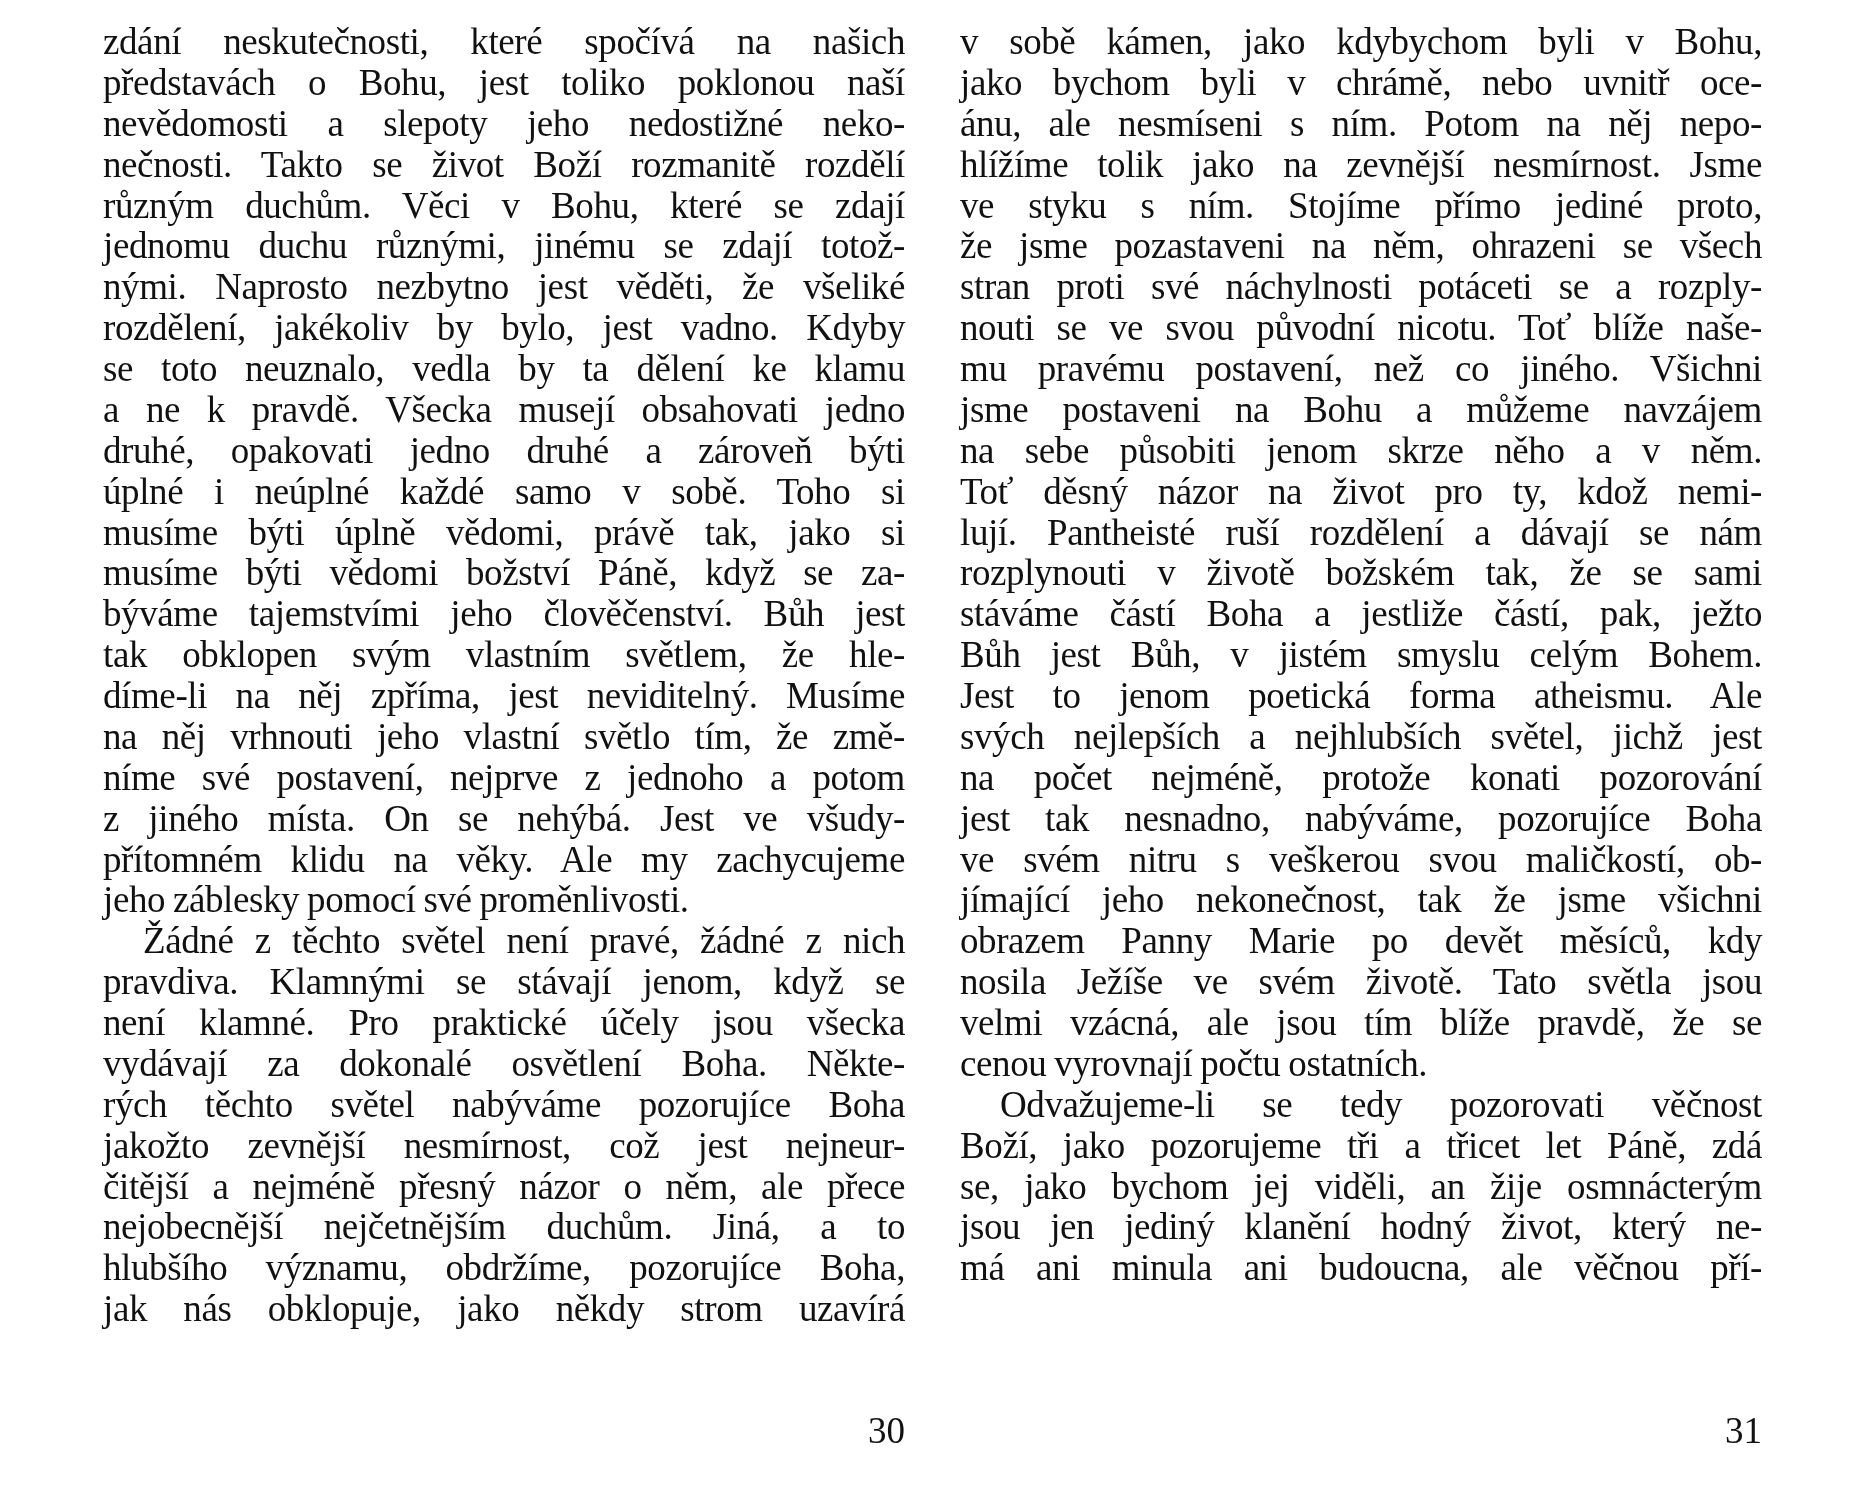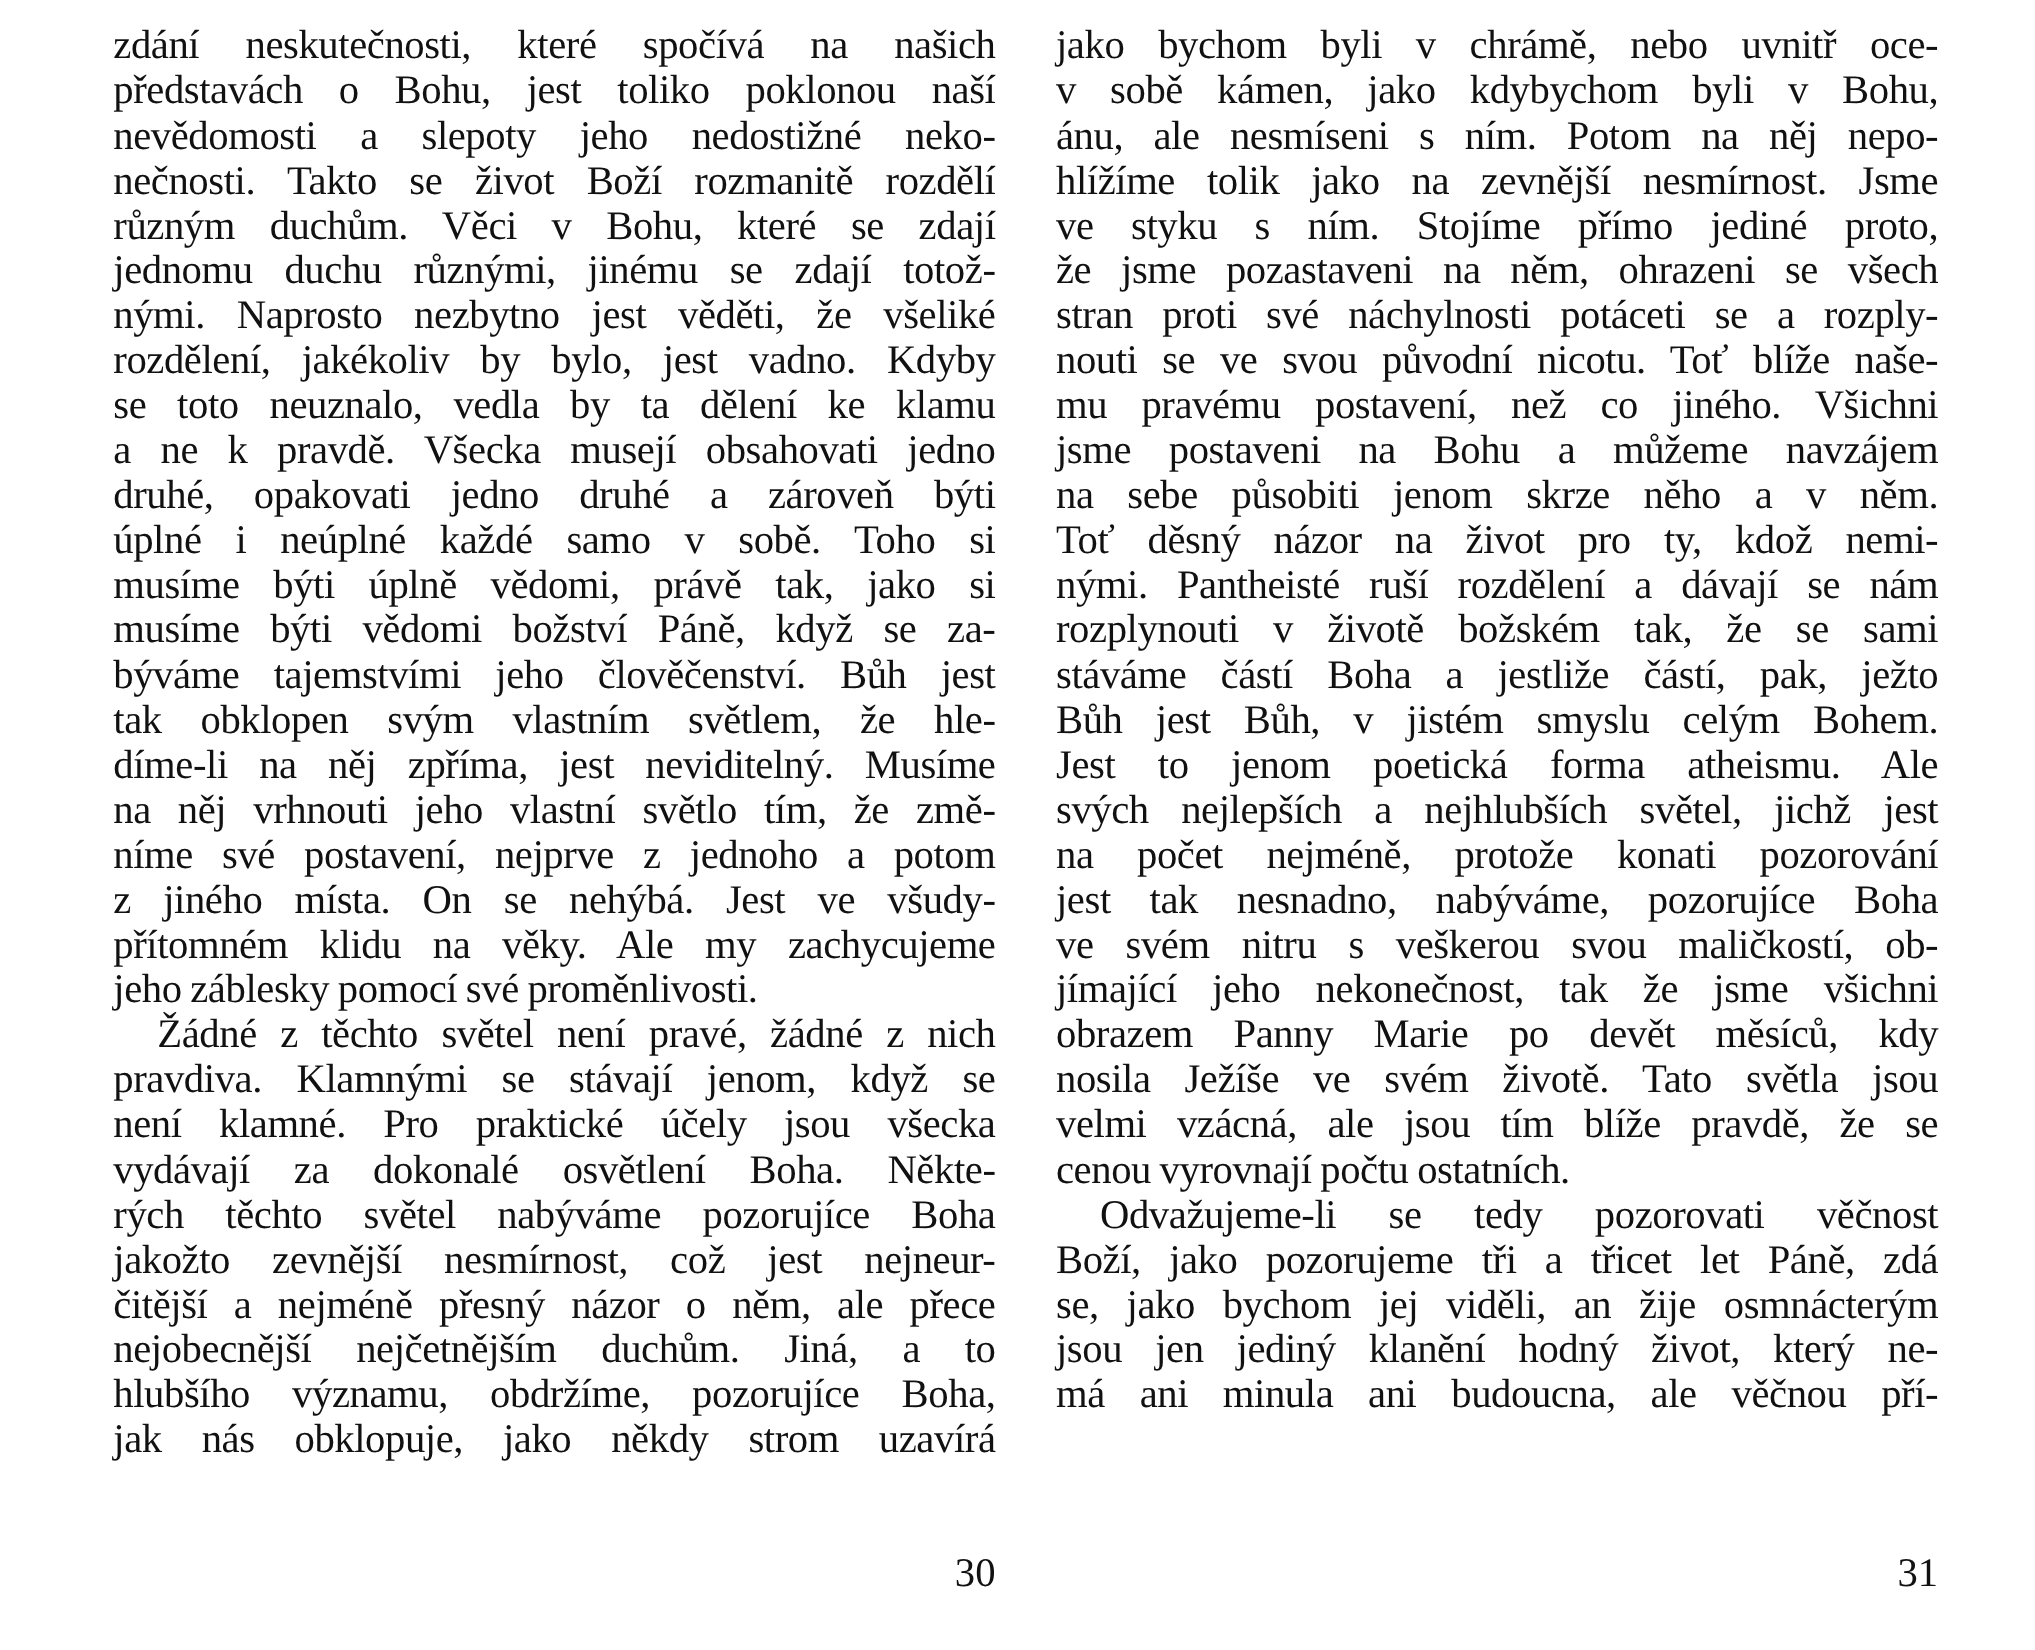--- a/index.html
+++ b/index.html
@@ -91,33 +91,33 @@
       <span class="line" style="height: 40.875px; line-height: 40.875px;">čitější a nejméně přesný názor o něm, ale přece</span>
       <span class="line" style="height: 40.875px; line-height: 40.875px;">nejobecnější nejčetnějším duchům. Jiná, a to</span>
       <span class="line" style="height: 40.875px; line-height: 40.875px;">hlubšího významu, obdržíme, pozorujíce Boha,</span>
       <span class="line" style="height: 40.875px; line-height: 40.875px;">jak nás obklopuje, jako někdy strom uzavírá</span>
     </div>
   <div class="page-number">30</div>
 </div>
 
 <div class="page right">
   <div class="column" id="col-1">
+      <span class="line" style="height: 40.875px; line-height: 40.875px;">v sobě kámen, jako kdybychom byli v Bohu,</span>
       <span class="line" style="height: 40.875px; line-height: 40.875px;">jako bychom byli v chrámě, nebo uvnitř oce-</span>
-      <span class="line" style="height: 40.875px; line-height: 40.875px;">v sobě kámen, jako kdybychom byli v Bohu,</span>
       <span class="line" style="height: 40.875px; line-height: 40.875px;">ánu, ale nesmíseni s ním. Potom na něj nepo-</span>
       <span class="line" style="height: 40.875px; line-height: 40.875px;">hlížíme tolik jako na zevnější nesmírnost. Jsme</span>
       <span class="line" style="height: 40.875px; line-height: 40.875px;">ve styku s ním. Stojíme přímo jediné proto,</span>
       <span class="line" style="height: 40.875px; line-height: 40.875px;">že jsme pozastaveni na něm, ohrazeni se všech</span>
       <span class="line" style="height: 40.875px; line-height: 40.875px;">stran proti své náchylnosti potáceti se a rozply-</span>
       <span class="line" style="height: 40.875px; line-height: 40.875px;">nouti se ve svou původní nicotu. Toť blíže naše-</span>
       <span class="line" style="height: 40.875px; line-height: 40.875px;">mu pravému postavení, než co jiného. Všichni</span>
       <span class="line" style="height: 40.875px; line-height: 40.875px;">jsme postaveni na Bohu a můžeme navzájem</span>
       <span class="line" style="height: 40.875px; line-height: 40.875px;">na sebe působiti jenom skrze něho a v něm.</span>
       <span class="line" style="height: 40.875px; line-height: 40.875px;">Toť děsný názor na život pro ty, kdož nemi-</span>
-      <span class="line" style="height: 40.875px; line-height: 40.875px;">nými. Pantheisté ruší rozdělení a dávají se nám</span>
+      <span class="line" style="height: 40.875px; line-height: 40.875px;">lují. Pantheisté ruší rozdělení a dávají se nám</span>
       <span class="line" style="height: 40.875px; line-height: 40.875px;">rozplynouti v životě božském tak, že se sami</span>
       <span class="line" style="height: 40.875px; line-height: 40.875px;">stáváme částí Boha a jestliže částí, pak, ježto</span>
       <span class="line" style="height: 40.875px; line-height: 40.875px;">Bůh jest Bůh, v jistém smyslu celým Bohem.</span>
       <span class="line" style="height: 40.875px; line-height: 40.875px;">Jest to jenom poetická forma atheismu. Ale</span>
       <span class="line" style="height: 40.875px; line-height: 40.875px;">svých nejlepších a nejhlubších světel, jichž jest</span>
       <span class="line" style="height: 40.875px; line-height: 40.875px;">na počet nejméně, protože konati pozorování</span>
       <span class="line" style="height: 40.875px; line-height: 40.875px;">jest tak nesnadno, nabýváme, pozorujíce Boha</span>
       <span class="line" style="height: 40.875px; line-height: 40.875px;">ve svém nitru s veškerou svou maličkostí, ob-</span>
       <span class="line" style="height: 40.875px; line-height: 40.875px;">jímající jeho nekonečnost, tak že jsme všichni</span>
       <span class="line" style="height: 40.875px; line-height: 40.875px;">obrazem Panny Marie po devět měsíců, kdy</span>

